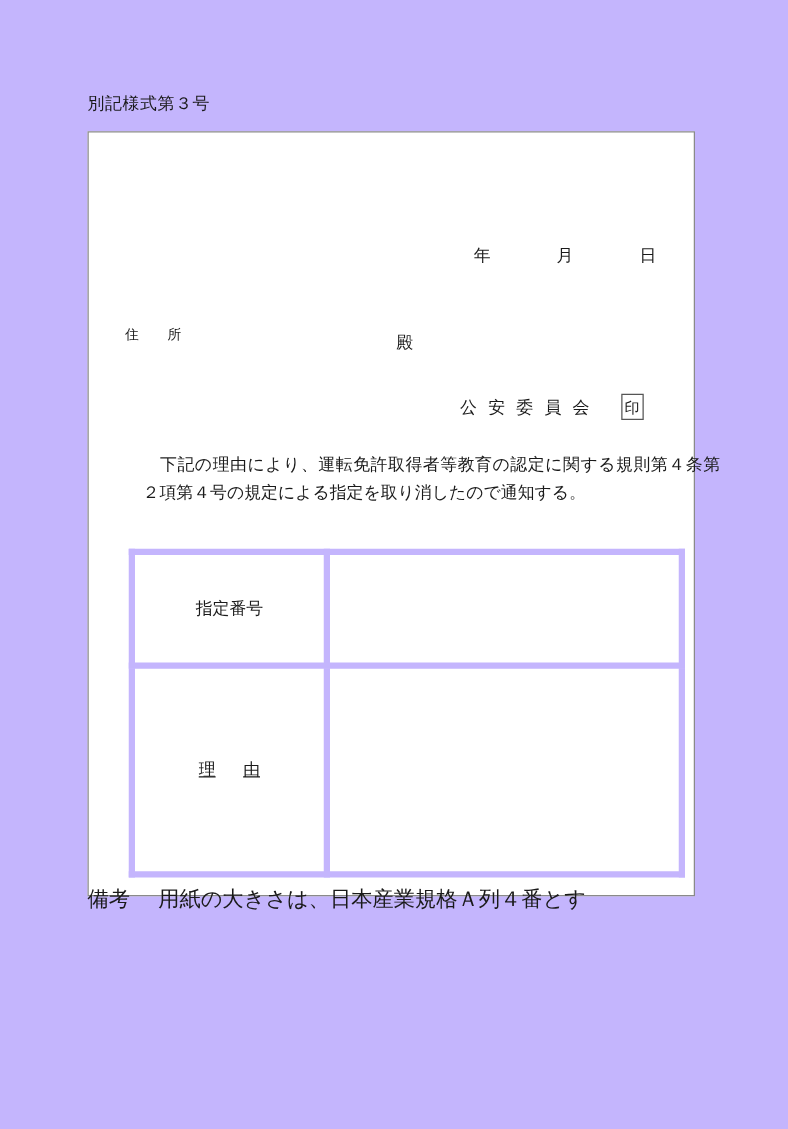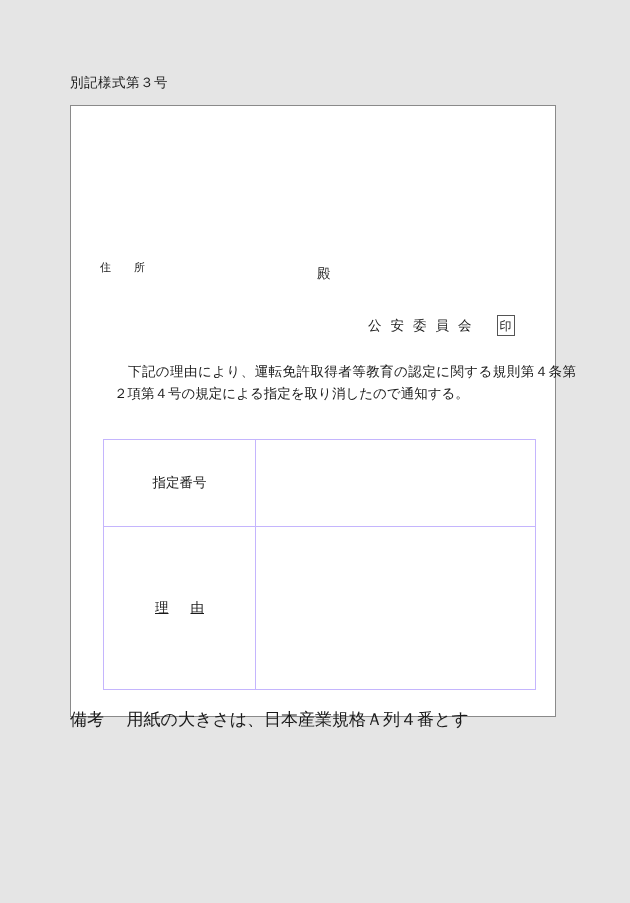--- a/index.html
+++ b/index.html
@@ -12,21 +12,21 @@
   body {
     font-family: "Liberation Serif", "DejaVu Serif", serif;
     color: #1a1a1a;
     -webkit-font-smoothing: antialiased;
   }
 
   .page {
     position: relative;
     width: 630px;
     height: 903px;
-    background: #e5e5e5;
+    background: #c4b5fd;
     overflow: hidden;
   }
 
   
   .form-number {
     position: absolute;
     left: 70px;
     top: 74px;
     font-size: 13.5px;
     letter-spacing: 0.5px;
@@ -131,21 +131,21 @@
   
   .form-table {
     position: absolute;
     left: 32px;
     top: 333px;
     width: 426px;
     border-collapse: collapse;
     table-layout: fixed;
   }
   .form-table td {
-    border: 1px solid #c4b5fd;
+    border: 5px solid #c4b5fd;
     font-size: 13.5px;
     vertical-align: middle;
   }
   .form-table .label-cell {
     width: 149px;
     text-align: center;
   }
   .form-table .value-cell {
     width: 277px;
   }
@@ -170,20 +170,27 @@
 </head>
 <body>
 
 <div class="page">
 
   <div class="form-number">別記様式第３号</div>
 
   <div class="doc-frame">
 
 
+    <div class="date-line">
+      <span>年</span>
+      <span class="dgap"></span>
+      <span>月</span>
+      <span class="dgap"></span>
+      <span>日</span>
+    </div>
 
     <div class="address-label">住　所</div>
 
     <div class="honorific">殿</div>
 
     <div class="authority-row">
       <span class="authority-name">公安委員会</span>
       <span class="seal-box">印</span>
     </div>
 

